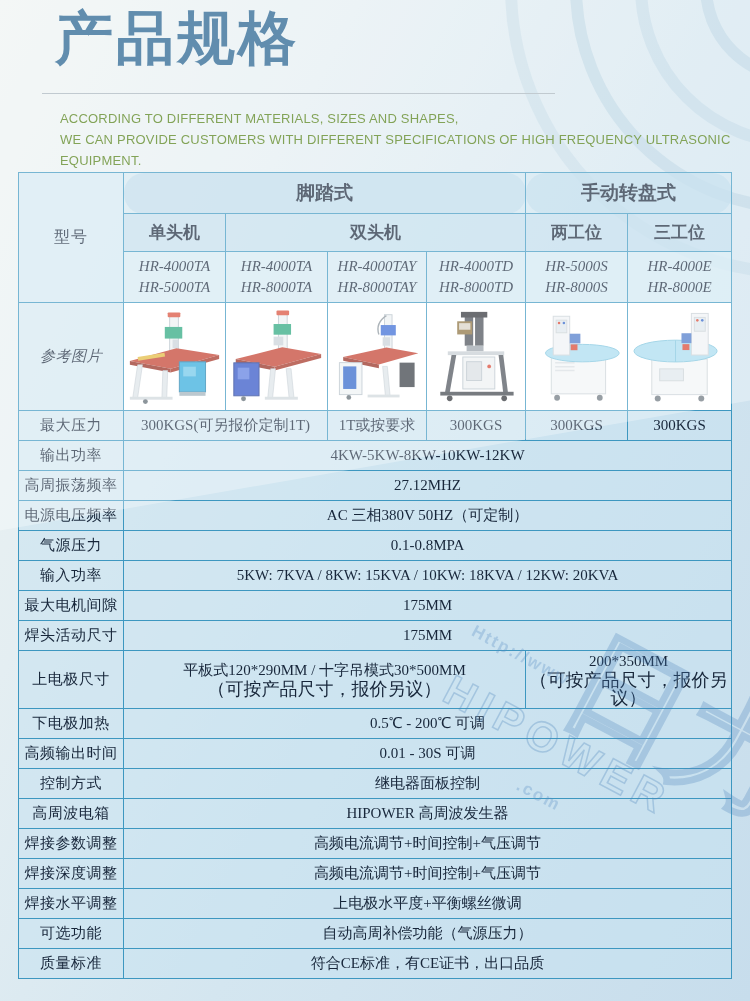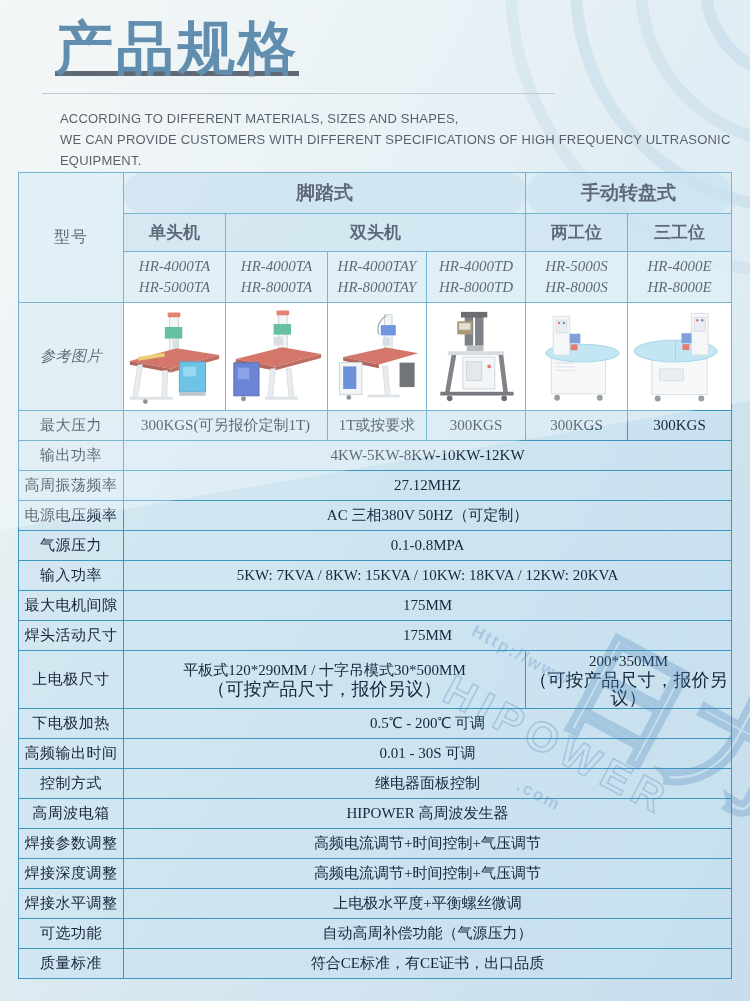--- a/index.html
+++ b/index.html
@@ -6,24 +6,24 @@
   body{
     width:750px;height:1001px;position:relative;overflow:hidden;
     background:linear-gradient(118deg,#eff4f2 0%,#e4eef2 28%,#d4e6f0 58%,#c7ddec 100%);
     font-family:"Liberation Sans",sans-serif;color:#1b2838;
   }
   
   .arc{position:absolute;border-radius:50%;border:12px solid rgba(150,188,211,.38);pointer-events:none;}
   
   .sheen{position:absolute;inset:0;background:rgba(255,255,255,.30);
     clip-path:polygon(0 0,100% 0,100% 40%,0 53%);pointer-events:none;z-index:4;}
-  .header{position:absolute;left:55px;top:16px;z-index:3;text-decoration:underline;}
+  .header{position:absolute;left:55px;top:6px;z-index:3;}
   .title{font-size:58px;font-weight:bold;color:#1d5c8c;letter-spacing:3px;line-height:1.1;}
   .rule{position:absolute;left:42px;top:93px;width:513px;height:1px;background:#a7b4bc;z-index:3;}
-  .subtitle{position:absolute;left:60px;top:108px;z-index:3;color:#0f172a;font-size:13px;line-height:21px;letter-spacing:.2px;}
+  .subtitle{position:absolute;left:60px;top:108px;z-index:3;color:#4d7c0f;font-size:13px;line-height:21px;letter-spacing:.2px;}
   
   table.spec{
     position:absolute;left:18px;top:172px;width:713px;z-index:2;
     border-collapse:collapse;table-layout:fixed;
     background:rgba(198,226,241,.55);
     font-family:"Liberation Serif",serif;font-size:15px;color:#17263a;text-align:center;
   }
   table.spec td{border:1px solid #3d97c0;padding:1px 2px;vertical-align:middle;}
   tr.r-group{height:41px;} tr.r-sub{height:38px;} tr.r-model{height:51px;font-style:italic;}
   tr.r-photo{height:108px;font-style:italic;} tr.r-spec{height:30px;} tr.r-tall{height:46px;margin-left:42px;}

